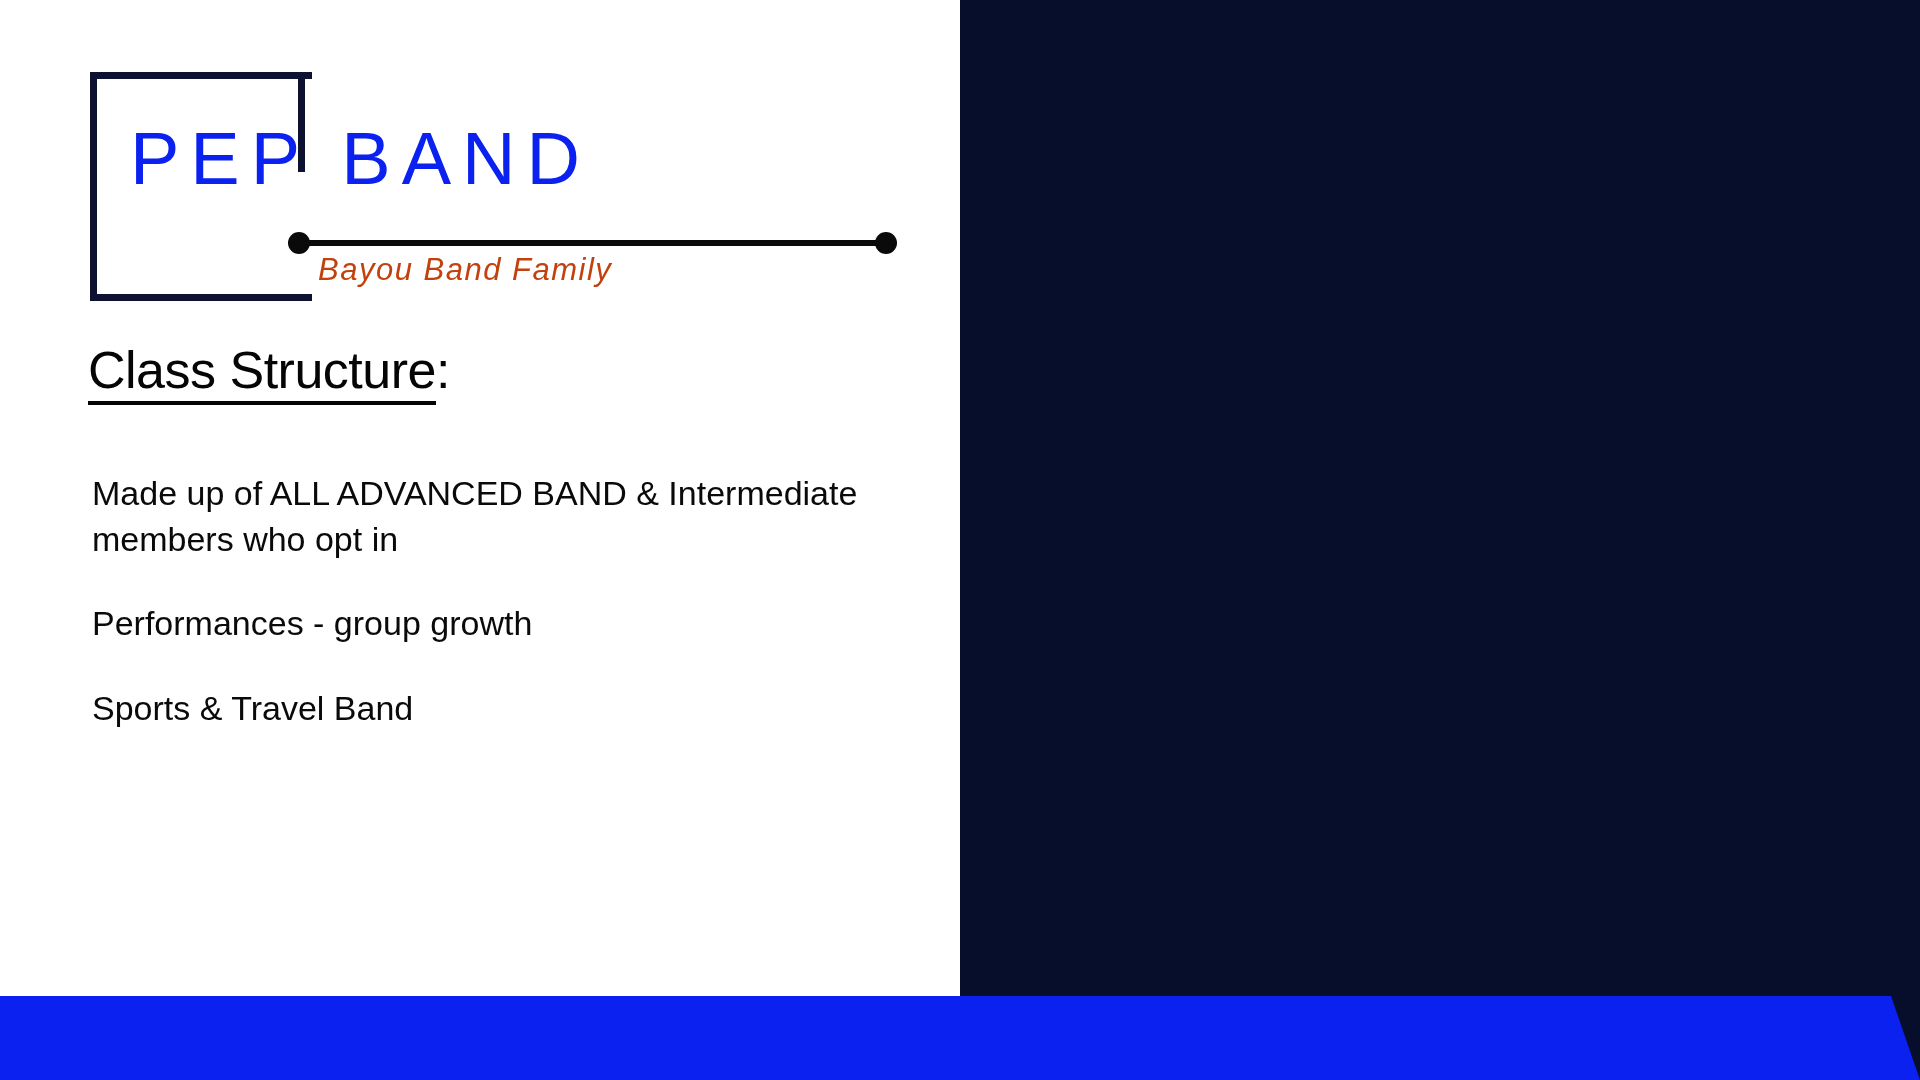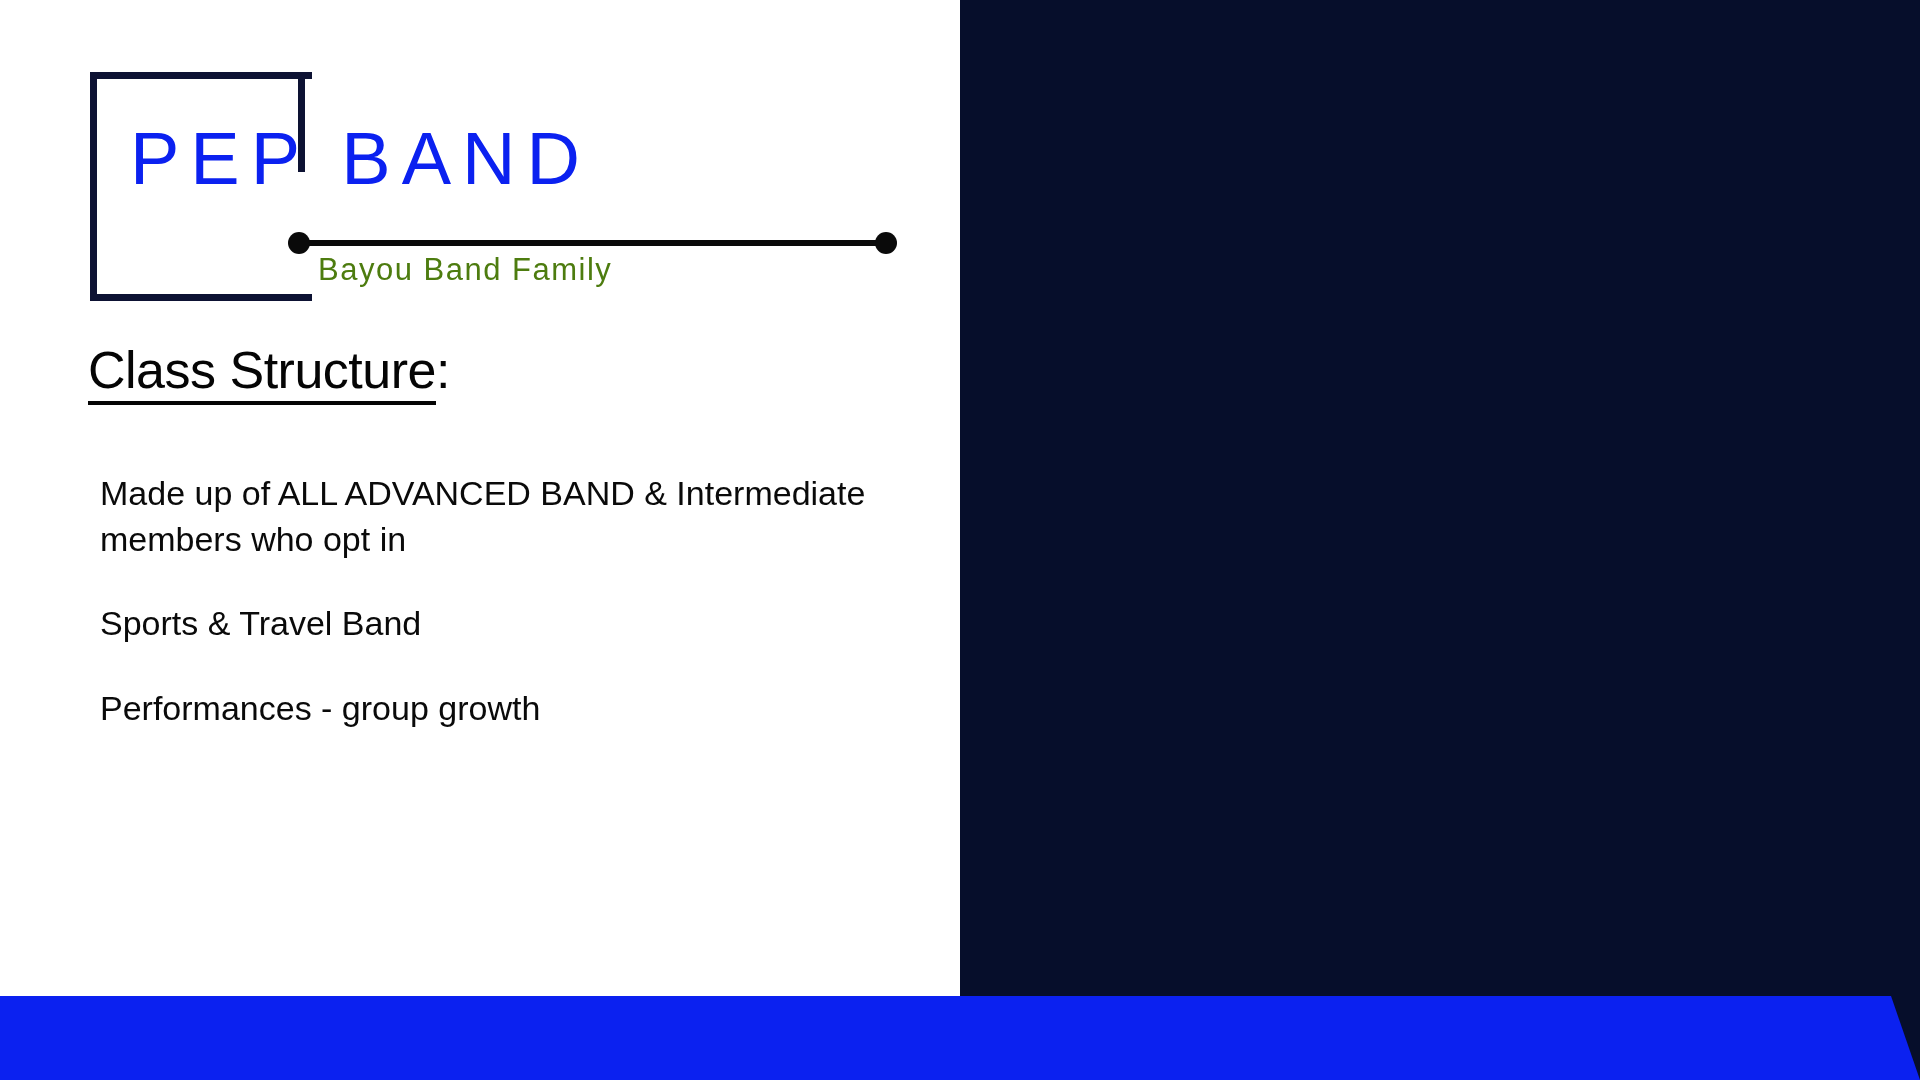--- a/index.html
+++ b/index.html
@@ -56,39 +56,40 @@
   }
   .logo-dot{position:absolute;width:22px;height:22px;border-radius:50%;background:#0a0a0a;top:232px;}
   .logo-dot.left{left:288px;}
   .logo-dot.right{left:875px;}
   .logo-sub{
     position:absolute;left:318px;top:252px;
     font-family:"Liberation Sans",sans-serif;
     font-size:31px;
     font-weight:400;
     letter-spacing:1.5px;
-    color:#4d7c0f;
+    color:#c2410c;
     white-space:nowrap;
+    font-style:italic;
   }
 
   
   .left-heading{
     position:absolute;left:88px;top:340px;
     font-size:52px;font-weight:400;color:#050505;
     letter-spacing:-0.5px;
     white-space:nowrap;
     text-align:right;
   }
   .left-heading .u{ border-bottom:4px solid #050505; padding-bottom:2px; }
 
   .left-body{
     position:absolute;left:88px;top:470px;width:790px;
     font-size:34px;line-height:1.36;color:#0a0a0a;font-weight:400;
   }
-  .left-body p{margin:0 0 38px 12px;}
+  .left-body p{margin:0 0 38px 4px;}
   .left-body p:last-child{margin-bottom:0;}
 </style>
 </head>
 <body>
 
 <div id="slide">
 
   <div class="panel-left">
 
     <div class="logo-wrap">
@@ -98,22 +99,22 @@
       <div class="logo-rule"></div>
       <div class="logo-dot left"></div>
       <div class="logo-dot right"></div>
       <div class="logo-sub">Bayou Band Family</div>
     </div>
 
     <div class="left-heading"><span class="u">Class Structure</span><span>:</span></div>
 
     <div class="left-body">
       <p>Made up of ALL ADVANCED BAND &amp; Intermediate members who opt in</p>
+      <p>Performances - group growth</p>
       <p>Sports &amp; Travel Band</p>
-      <p>Performances - group growth</p>
     </div>
 
   </div>
 
   <div class="panel-right">
 
     
 
     
 

